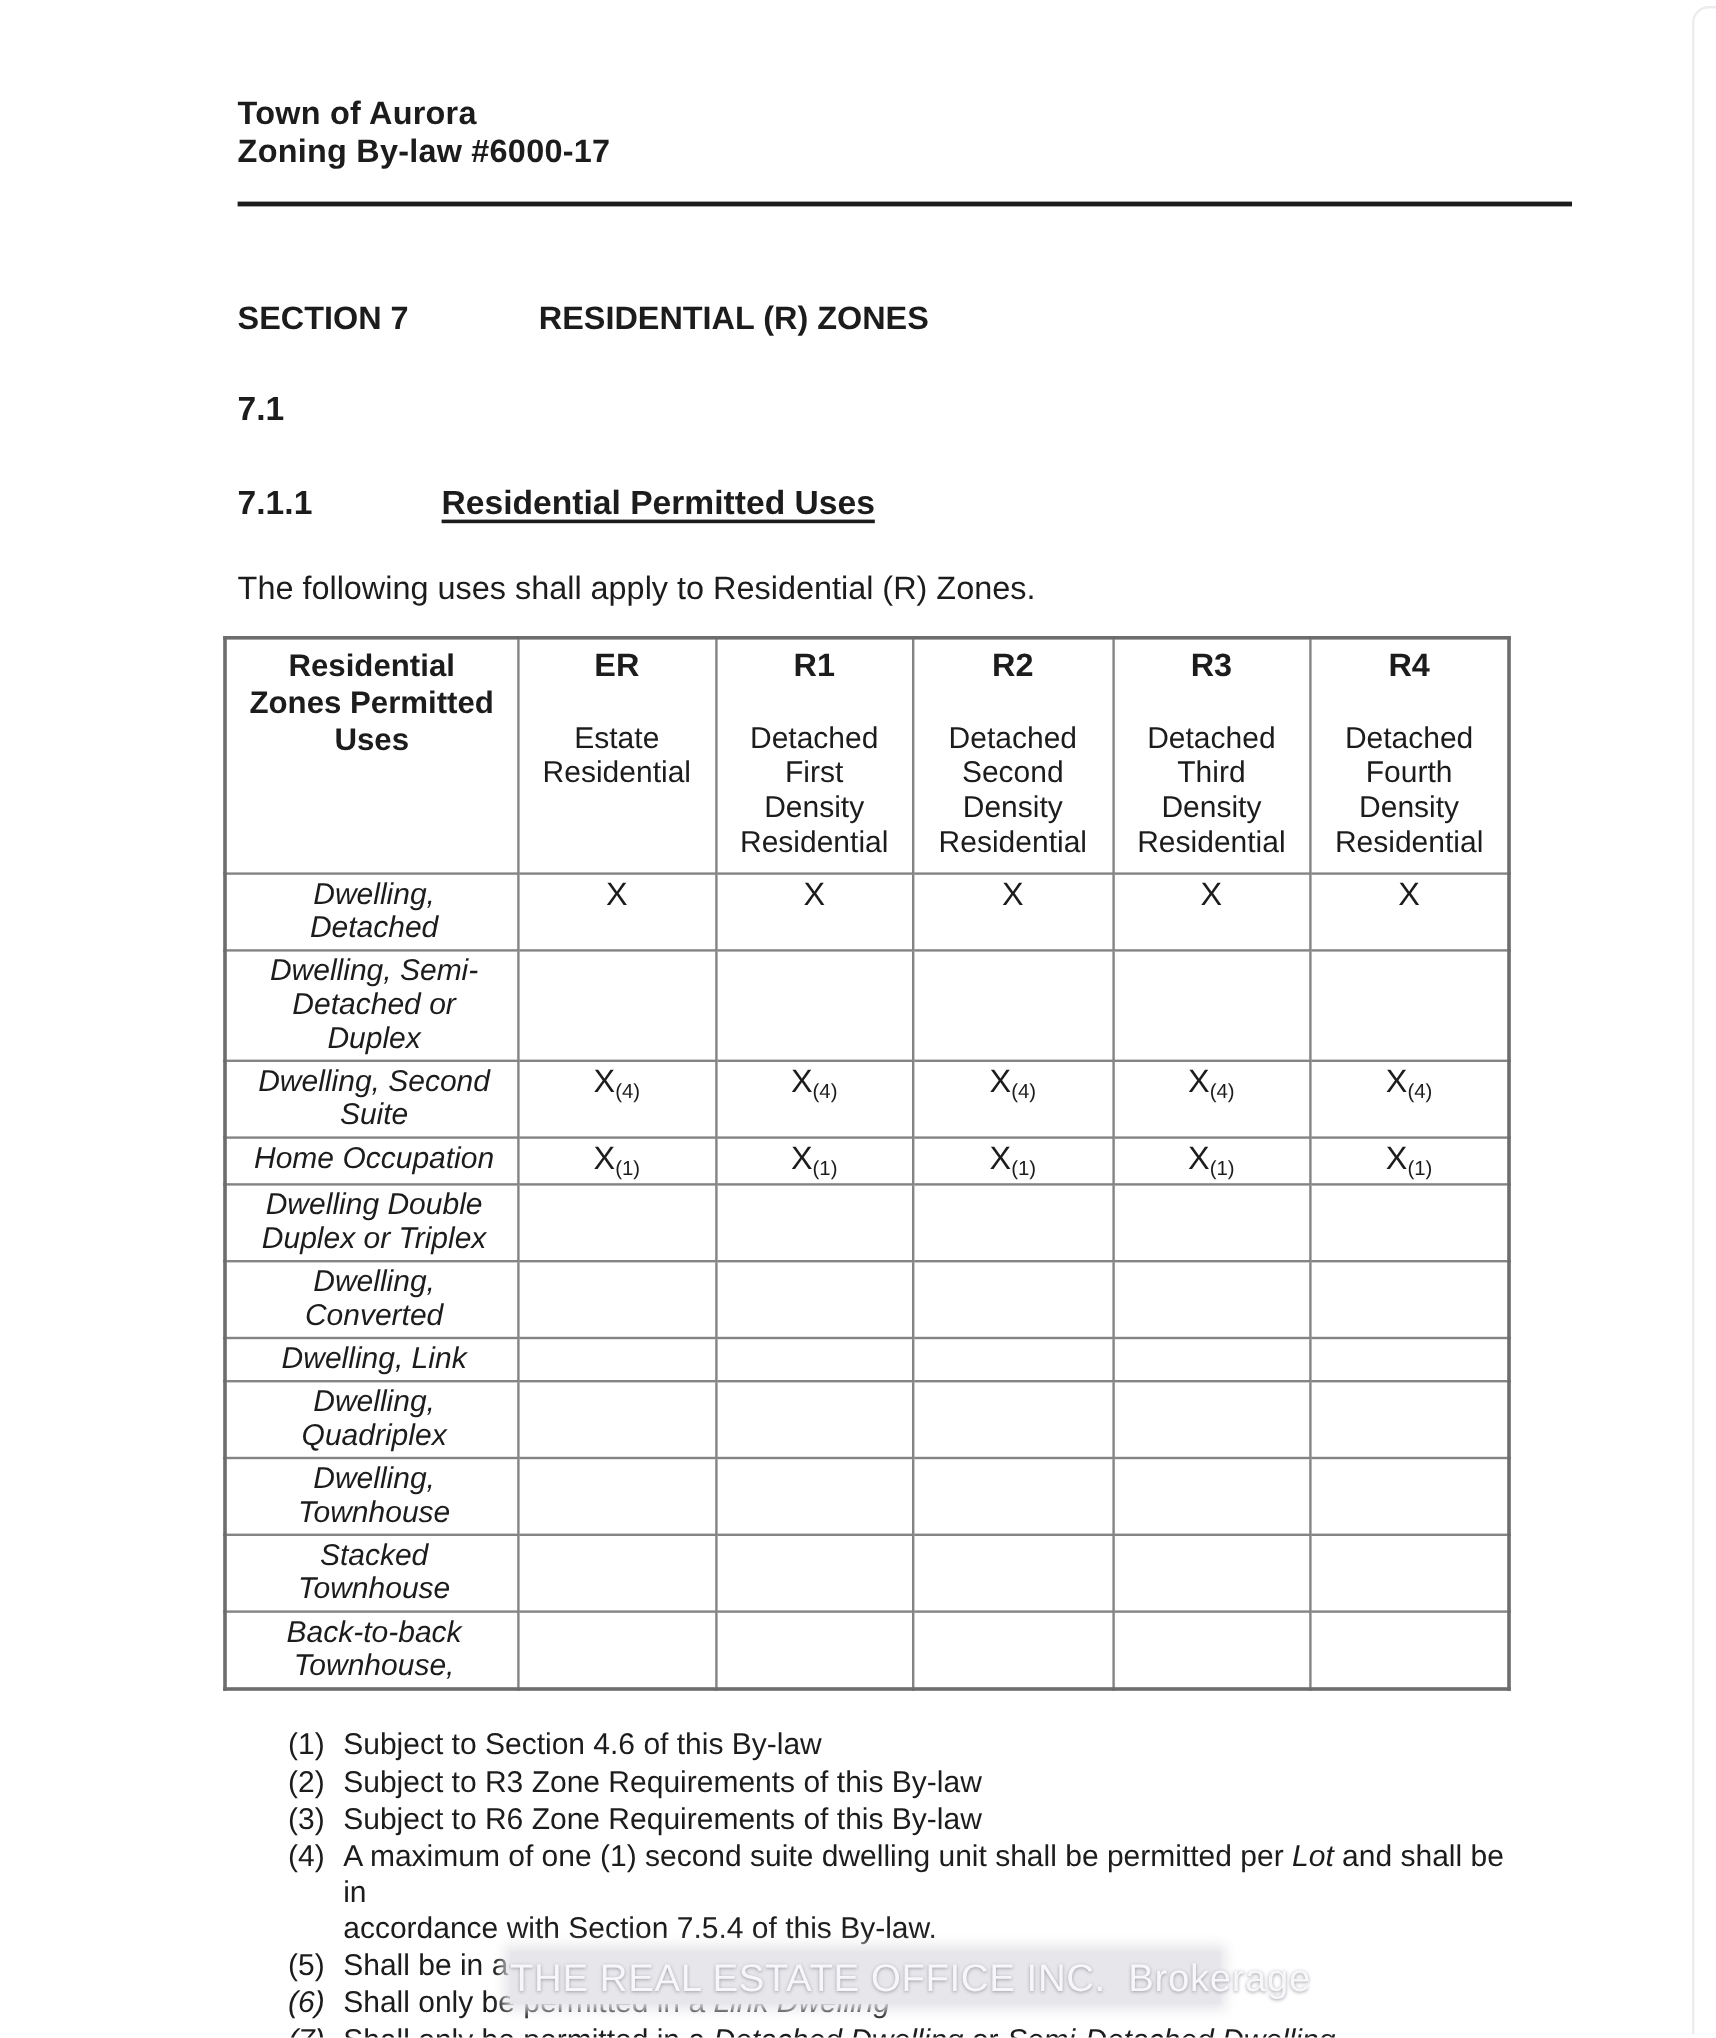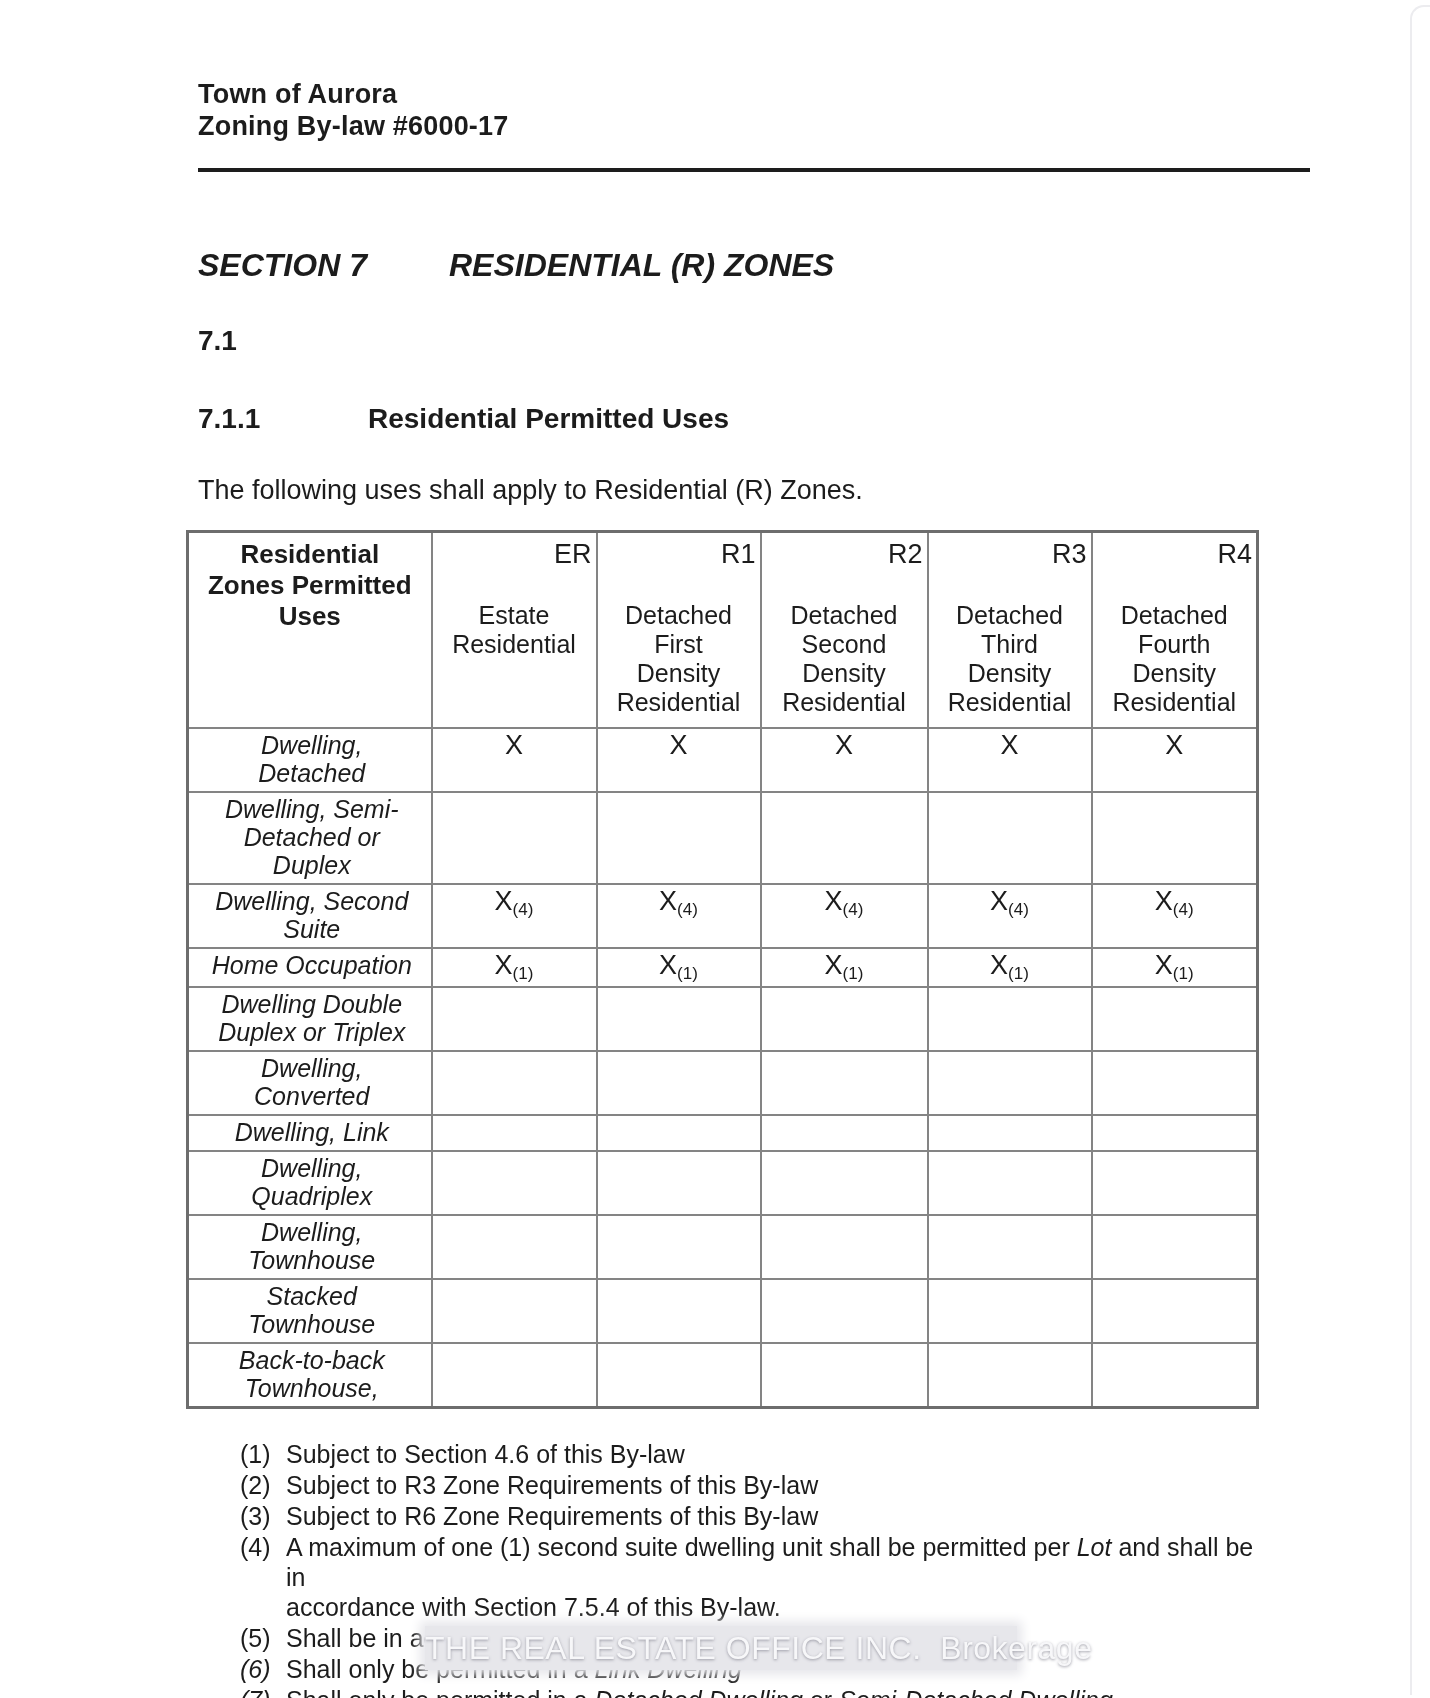--- a/index.html
+++ b/index.html
@@ -9,39 +9,39 @@
   }
   *{box-sizing:border-box;}
   html,body{margin:0;padding:0;}
   body{
     width:1430px;height:1698px;background:#ffffff;overflow:hidden;
     font-family:"Liberation Sans",sans-serif;color:var(--text);
   }
   .page{position:relative;width:1430px;height:1698px;padding:78px 0 0 198px;}
   .doc-title,.doc-subtitle{font-weight:bold;font-size:27px;line-height:32px;letter-spacing:.2px;}
   .header-rule{width:1112px;height:4px;background:var(--rule);margin-top:26px;}
-  .section-heading{margin-top:76px;font-weight:bold;font-size:32px;line-height:34px;font-style:italic;}
+  .section-heading{margin-top:76px;font-weight:bold;font-size:27px;line-height:34px;}
   .sec-num{display:inline-block;width:251px;}
   .sub-number{margin-top:42px;font-weight:bold;font-size:28px;line-height:34px;}
   .clause-heading{margin-top:44px;font-weight:bold;font-size:28px;line-height:34px;}
   .clause-num{display:inline-block;width:170px;}
-  .clause-title{text-decoration-thickness:3px;text-underline-offset:5px;text-align:center;}
+  .clause-title{text-decoration:underline;text-decoration-thickness:3px;text-underline-offset:5px;text-align:center;}
   .intro{margin:38px 0 0;font-size:27px;line-height:32px;}
 
   table.uses-table{
     border-collapse:collapse;table-layout:fixed;width:1070px;
     margin-top:24px;margin-left:-12px;border:3px solid var(--table-outer);
   }
   .uses-table th,.uses-table td{border:2px solid var(--table-border);vertical-align:top;}
   .uses-table thead th{padding:6px 4px 10px;text-align:center;}
   th.corner{
     text-align:left;padding:6px 6px 6px 10px;font-weight:bold;
     font-size:26px;line-height:31px;white-space:pre-line;
   }
-  .zone-code{font-weight:normal;font-size:27px;line-height:30px;text-align:right;}
+  .zone-code{font-weight:bold;font-size:27px;line-height:30px;}
   .zone-name{margin-top:32px;font-weight:normal;font-size:25px;line-height:29px;white-space:pre-line;}
   .uses-table tbody th.row-label{
     font-weight:normal;font-style:italic;text-align:center;
     font-size:25px;line-height:28px;padding:2px 6px 4px 10px;white-space:pre-line;
   }
   .uses-table td.mark-cell{
     text-align:center;font-size:27px;line-height:28px;padding:2px 2px 4px;
   }
   .mark-cell sub{font-size:17px;line-height:1;vertical-align:-5px;}
 

